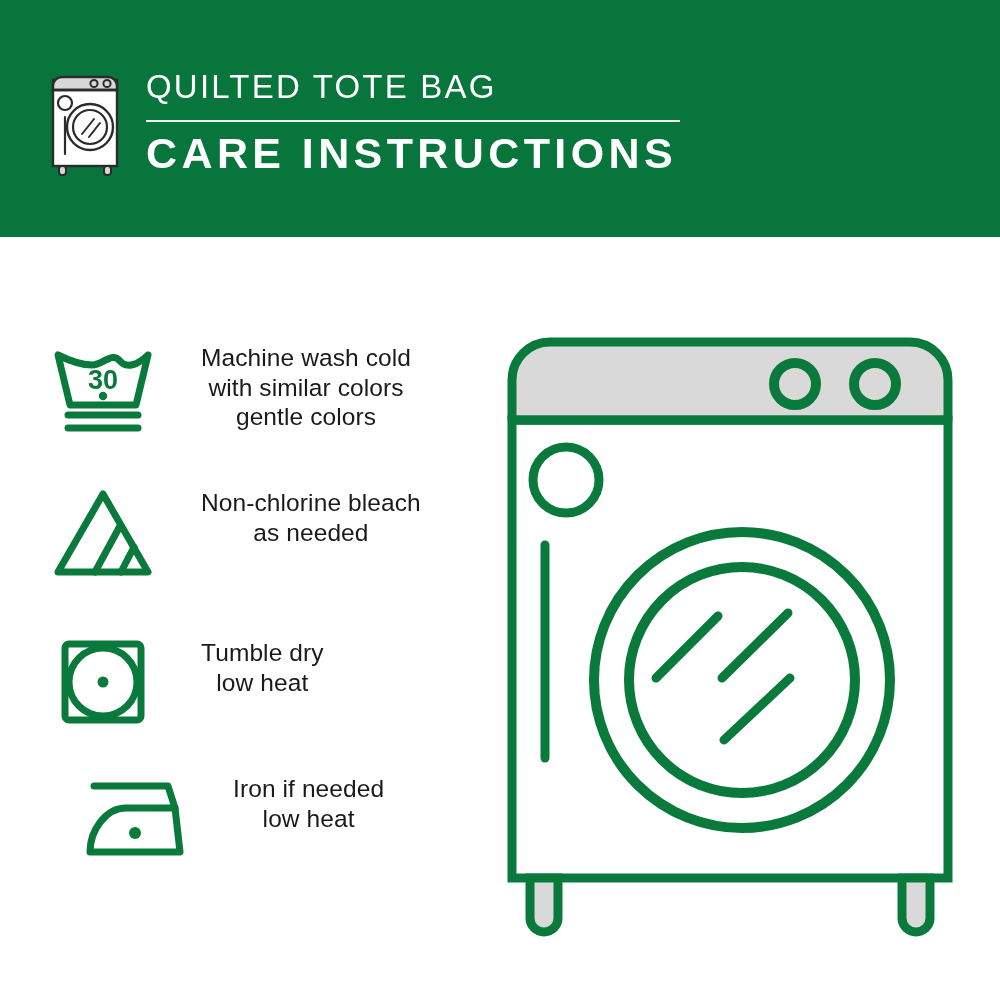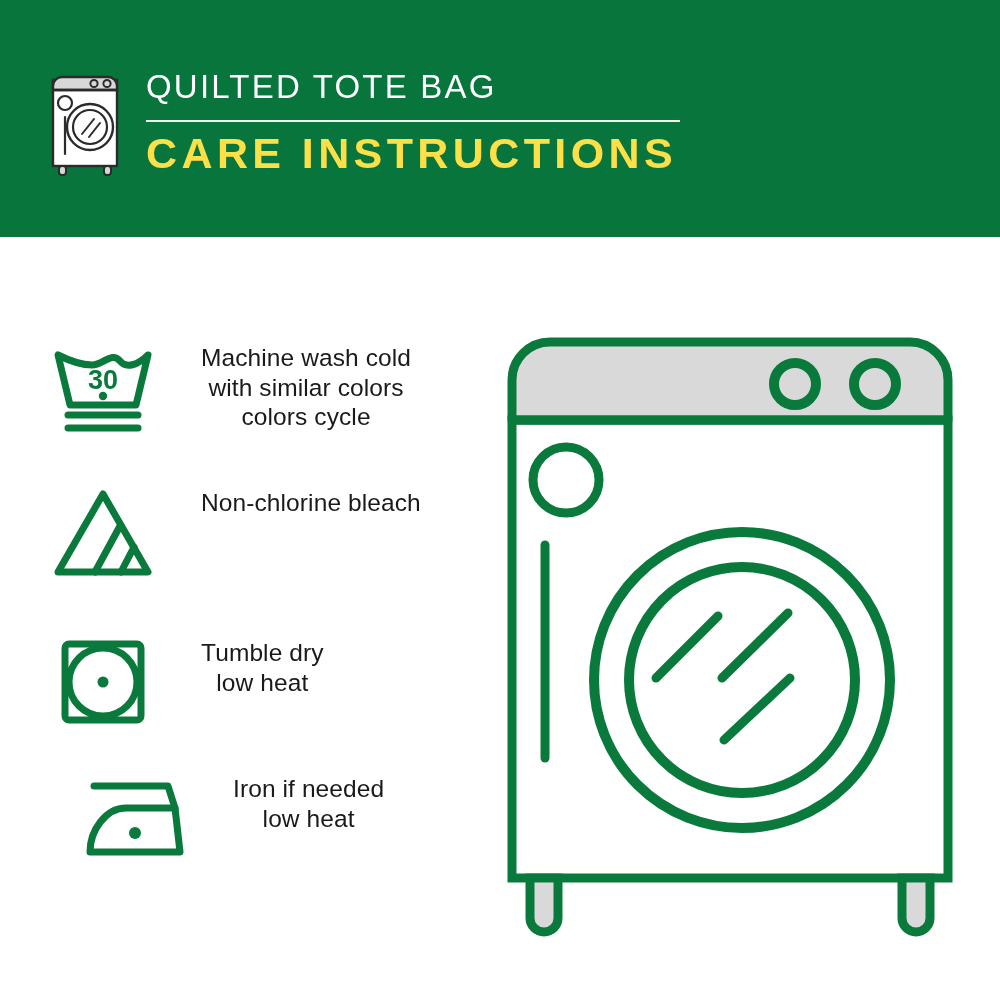--- a/index.html
+++ b/index.html
@@ -54,21 +54,21 @@
     height: 2px;
     background: #ffffff;
     margin: 8px 0 6px 0;
     opacity: 0.92;
   }
   .title-sub {
     font-family: "Liberation Sans", sans-serif;
     font-size: 43px;
     font-weight: 700;
     letter-spacing: 4.4px;
-    color: #fde047;
+    color: #ffffff;
     line-height: 50px;
     white-space: nowrap;
   }
 
   
   .care-list {
     position: absolute;
     left: 0;
     top: 237px;
     width: 490px;
@@ -170,34 +170,35 @@
           <path d="M10 16 L22 66 L88 66 L100 16 C90 26 78 30 72 22 C64 12 55 26 44 26 C33 26 22 22 10 16 Z" fill="none" stroke="#0A7A3C" stroke-width="7" stroke-linejoin="round" stroke-linecap="round"></path>
           <text x="55" y="50" text-anchor="middle" font-family="'Liberation Sans', sans-serif" font-size="27" font-weight="700" fill="#0A7A3C">30</text>
           <circle cx="55" cy="57" r="4.2" fill="#0A7A3C"></circle>
           <line x1="20" y1="76" x2="90" y2="76" stroke="#0A7A3C" stroke-width="7" stroke-linecap="round"></line>
           <line x1="20" y1="89" x2="90" y2="89" stroke="#0A7A3C" stroke-width="7" stroke-linecap="round"></line>
         </svg>
       </div>
       <div class="care-label">
         <span class="ln">Machine wash cold</span>
         <span class="ln">with similar colors</span>
-        <span class="ln">colors cycle</span>
+        <span class="ln">gentle colors</span>
       </div>
     </div>
 
     <div class="care-row r1">
       <div class="care-symbol sym1">
         <svg viewBox="0 0 110 96" width="110" height="96">
           <path d="M55 10 L100 88 L10 88 Z" fill="none" stroke="#0A7A3C" stroke-width="7" stroke-linejoin="round"></path>
           <line x1="47" y1="88" x2="72" y2="42" stroke="#0A7A3C" stroke-width="7" stroke-linecap="round"></line>
           <line x1="73" y1="88" x2="86" y2="63" stroke="#0A7A3C" stroke-width="7" stroke-linecap="round"></line>
         </svg>
       </div>
       <div class="care-label">
         <span class="ln">Non-chlorine bleach</span>
+        <span class="ln">as needed</span>
       </div>
     </div>
 
     <div class="care-row r2">
       <div class="care-symbol sym2">
         <svg viewBox="0 0 110 96" width="110" height="96">
           <rect x="17" y="10" width="76" height="76" rx="4" fill="none" stroke="#0A7A3C" stroke-width="7"></rect>
           <circle cx="55" cy="48" r="34" fill="none" stroke="#0A7A3C" stroke-width="7"></circle>
           <circle cx="55" cy="48" r="5.5" fill="#0A7A3C"></circle>
         </svg>

